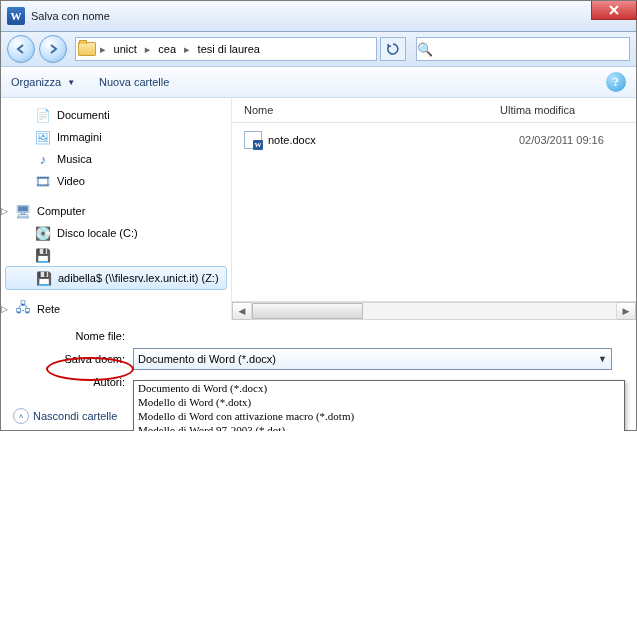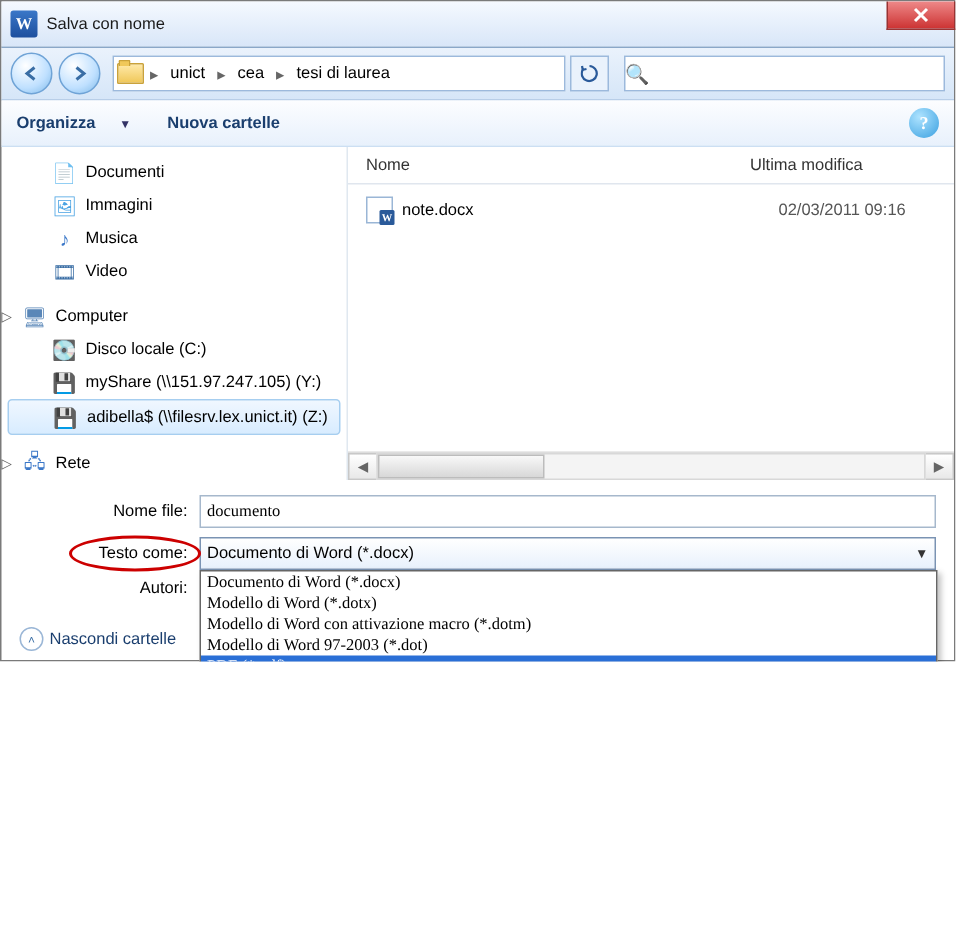--- a/index.html
+++ b/index.html
@@ -16,21 +16,21 @@
   .navcircle{width:26px;height:26px;border-radius:50%;background:radial-gradient(circle at 35% 30%,#fff,#bfe0ff 60%,#7db8e8);border:1px solid #6fa3d6;display:flex;align-items:center;justify-content:center;color:#3a6ea5;font-size:14px;}
   .breadcrumb{flex:0 0 300px;height:22px;border:1px solid #9cb9dc;background:#fff;display:flex;align-items:center;margin-left:4px;}
   .bc-folder{width:22px;height:22px;display:flex;align-items:center;justify-content:center;}
   .bc-seg{padding:0 6px;color:#000;height:22px;display:flex;align-items:center;}
   .bc-arr{color:#666;padding:0 2px;}
   .refresh{width:24px;height:22px;border:1px solid #9cb9dc;background:#eaf2fc;display:flex;align-items:center;justify-content:center;color:#2a5a9a;margin-left:-1px;}
   .search{flex:1;height:22px;border:1px solid #9cb9dc;background:#fff;display:flex;align-items:center;margin-left:6px;}
   .search input{border:none;outline:none;flex:1;font:11px "Segoe UI";padding:0 4px;color:#888;font-style:italic;}
   
   .toolbar{height:30px;background:linear-gradient(#fcfdff,#e8f1fc);display:flex;align-items:center;padding:0 10px;gap:24px;border-bottom:1px solid #ccdff3;color:#1a3e6e;}
-  .toolbtn{display:flex;align-items:center;gap:16px;font-weight:bold;}
+  .toolbtn{display:flex;align-items:center;gap:6px;}
   .help{margin-left:auto;width:20px;height:20px;border-radius:50%;background:radial-gradient(circle at 35% 30%,#aee3ff,#3aa0e0);color:#fff;font:bold 12px/20px "Segoe UI";text-align:center;}
   
   .body{display:flex;height:222px;}
   .sidebar{width:230px;border-right:1px solid #e0e8f0;padding:6px 0;overflow:hidden;}
   .main{flex:1;display:flex;flex-direction:column;}
   .tree-item{display:flex;align-items:center;padding:2px 0 2px 34px;gap:6px;height:18px;}
   .tree-item.root{padding-left:14px;margin-top:8px;}
   .ic{width:16px;height:16px;display:inline-flex;align-items:center;justify-content:center;font-size:13px;}
   .ic.folder{color:#e3b34a;}
   .ic.pic{color:#4aa3e3;}
@@ -50,21 +50,21 @@
   .file-row{display:flex;align-items:center;height:22px;gap:44px;}
   .file-row .fname{flex:1;padding-left:12px;display:flex;align-items:center;gap:6px;}
   .file-row .fdate{width:117px;color:#555;}
   .doc-ic{width:16px;height:16px;background:#fff;border:1px solid #9ab6d6;position:relative;}
   .doc-ic:after{content:"W";position:absolute;right:-2px;bottom:-2px;width:10px;height:10px;background:#2a5a9a;color:#fff;font:bold 7px/10px "Segoe UI";text-align:center;border-radius:1px;}
   .hscroll{height:18px;background:#f0f0f0;border-top:1px solid #ddd;display:flex;align-items:center;}
   .sc-btn{width:18px;height:16px;border:1px solid #c8c8c8;background:linear-gradient(#fff,#e8e8e8);display:flex;align-items:center;justify-content:center;color:#666;font-size:9px;}
   .sc-track{flex:1;height:16px;border:1px solid #d8d8d8;background:#f4f4f4;margin:0 -1px;position:relative;}
   .sc-thumb{position:absolute;left:0;top:0;height:14px;width:30%;background:linear-gradient(#f8f8f8,#d8d8d8);border:1px solid #bcbcbc;}
   
-  .fields{padding:10px 12px 8px 12px;}
+  .fields{padding:10px 24px 8px 12px;}
   .frow{display:flex;align-items:center;margin-bottom:6px;}
   .flabel{width:112px;text-align:right;padding-right:8px;color:#000;white-space:nowrap;}
   .finput{flex:1;height:20px;border:1px solid #a6b8cc;background:#fff;padding:0 4px;font:11px "Segoe UI";}
   .combo{flex:1;height:20px;border:1px solid #7a93b3;background:linear-gradient(#fff,#e8f1fc);display:flex;align-items:center;padding:0 4px;position:relative;}
   .combo .caret{margin-left:auto;color:#333;font-size:9px;}
   .hide-link{display:flex;align-items:center;gap:4px;color:#1a3e6e;padding:6px 12px;}
   .hide-caret{width:14px;height:14px;border:1px solid #9ab6d6;border-radius:50%;display:flex;align-items:center;justify-content:center;font-size:8px;color:#3a6ea5;}
   
   .dropdown{position:absolute;left:133px;top:380px;width:490px;border:1px solid #666;background:#fff;box-shadow:2px 2px 4px rgba(0,0,0,.25);z-index:10;}
   .dd-item{padding:1px 4px;font:11px "Segoe UI";white-space:nowrap;overflow:hidden;text-overflow:ellipsis;}
@@ -161,21 +161,20 @@
             <span class="tree-caret">▷</span>
             <span class="ic computer">🖥</span>
             <span>Computer</span>
           </div>
       <div class="tree-item">
             <span class="ic disk">💽</span>
             <span>Disco locale (C:)</span>
           </div>
       <div class="tree-item">
             <span class="ic netdrive">💾</span>
-            <span>myShare (\\151.97.247.105) (Y:)</span>
           </div>
       <div class="tree-item sel">
             <span class="ic netdrive">💾</span>
             <span style="overflow:hidden;white-space:nowrap;">adibella$ (\\filesrv.lex.unict.it) (Z:)</span>
           </div>
 
       <div class="tree-item root">
             <span class="tree-caret">▷</span>
             <span class="ic net">🖧</span>
             <span>Rete</span>
@@ -201,24 +200,23 @@
               <div class="sc-thumb"></div>
             </div>
         <div class="sc-btn">▶</div>
       </div>
     </div>
   </div>
 
   <div class="fields">
     <div class="frow">
       <div class="flabel">Nome file:</div>
-      <input class="finput" value="documento" style="">
     </div>
     <div class="frow">
-      <div class="flabel">Testo come:</div>
+      <div class="flabel">Salva docm:</div>
       <div class="combo">
         <span>Documento di Word (*.docx)</span>
         <span class="caret">▼</span>
       </div>
     </div>
     <div class="frow">
       <div class="flabel">Autori:</div>
     </div>
   </div>
   <div class="hide-link">

